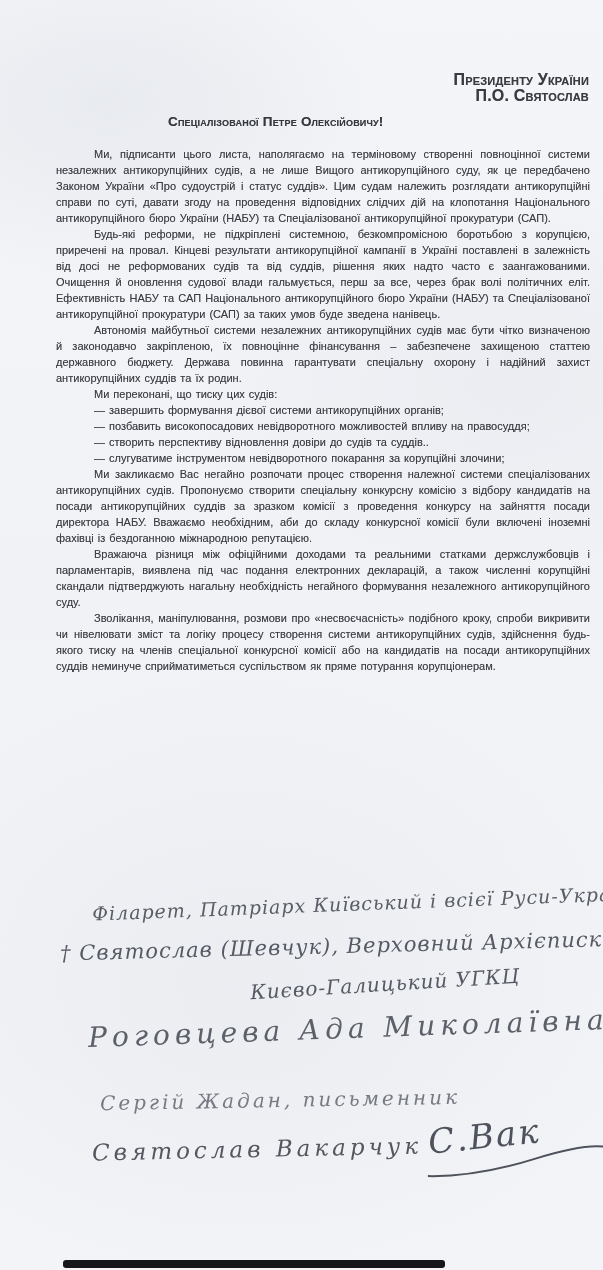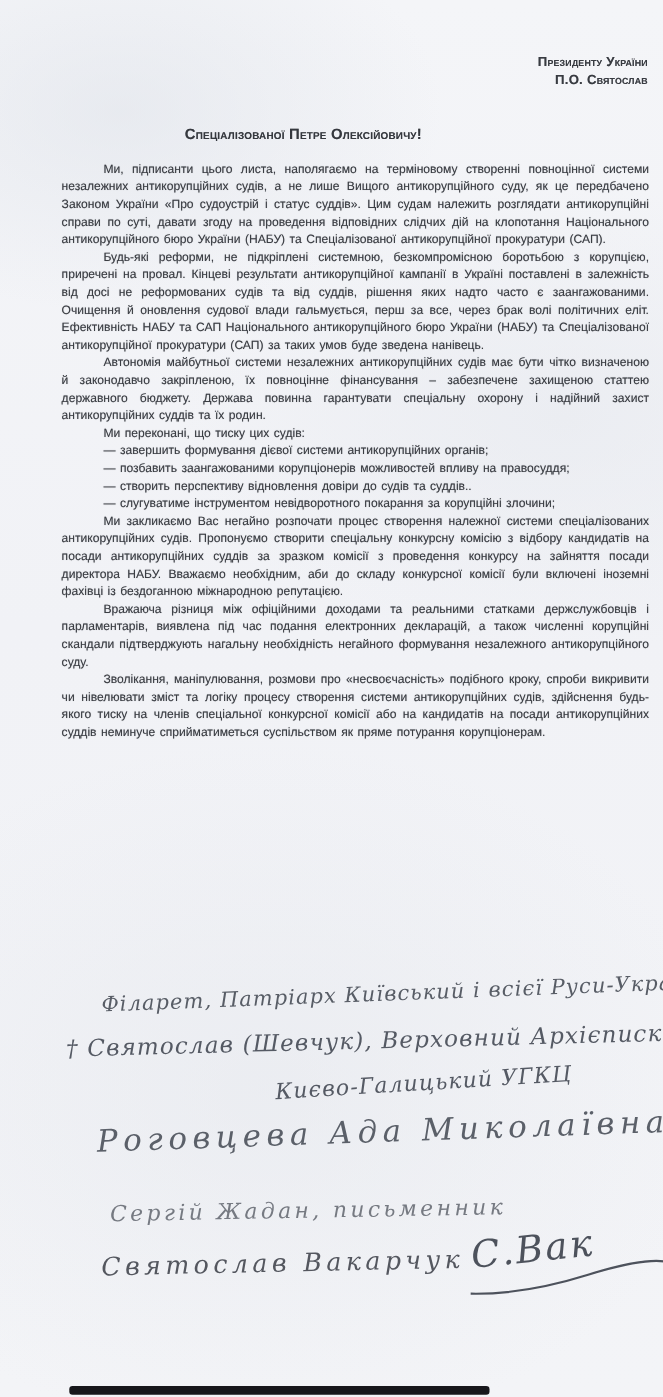--- a/index.html
+++ b/index.html
@@ -11,22 +11,22 @@
     background:
       radial-gradient(ellipse 420px 260px at 18% 8%, rgba(222,226,233,.55), rgba(222,226,233,0) 70%),
       radial-gradient(ellipse 500px 300px at 85% 30%, rgba(228,231,237,.5), rgba(228,231,237,0) 70%),
       radial-gradient(ellipse 560px 420px at 40% 78%, rgba(226,229,235,.45), rgba(226,229,235,0) 75%),
       linear-gradient(180deg,#f4f5f8 0%,#f1f2f6 45%,#f3f4f7 100%);
     font-family:"Liberation Sans", sans-serif;
     color:#3a3d43;
   }
   
   .addressee{
-    position:absolute;top:48px;right:14px;
-    text-align:right;font-weight:bold;font-size:12px;line-height:16px;
+    position:absolute;top:72px;right:14px;
+    text-align:right;font-weight:bold;font-size:16px;line-height:16px;
     font-variant:small-caps;letter-spacing:.2px;color:#383b41;
     text-shadow:0 0 .6px rgba(56,59,65,.55);
     margin-left:17px;
   }
   .salutation{
     position:absolute;top:114px;left:168px;
     font-weight:bold;font-size:13.5px;font-variant:small-caps;
     letter-spacing:.2px;color:#35383e;
     text-shadow:0 0 .6px rgba(53,56,62,.55);
   }
@@ -77,21 +77,21 @@
   </div>
 
   <div class="salutation">Спеціалізованої Петре Олексійовичу!</div>
 
   <div class="letter-body">
     <p class="para">Ми, підписанти цього листа, наполягаємо на терміновому створенні повноцінної системи незалежних антикорупційних судів, а не лише Вищого антикорупційного суду, як це передбачено Законом України «Про судоустрій і статус суддів». Цим судам належить розглядати антикорупційні справи по суті, давати згоду на проведення відповідних слідчих дій на клопотання Національного антикорупційного бюро України (НАБУ) та Спеціалізованої антикорупційної прокуратури (САП).</p>
     <p class="para">Будь-які реформи, не підкріплені системною, безкомпромісною боротьбою з корупцією, приречені на провал. Кінцеві результати антикорупційної кампанії в Україні поставлені в залежність від досі не реформованих судів та від суддів, рішення яких надто часто є заангажованими. Очищення й оновлення судової влади гальмується, перш за все, через брак волі політичних еліт. Ефективність НАБУ та САП Національного антикорупційного бюро України (НАБУ) та Спеціалізованої антикорупційної прокуратури (САП) за таких умов буде зведена нанівець.</p>
     <p class="para">Автономія майбутньої системи незалежних антикорупційних судів має бути чітко визначеною й законодавчо закріпленою, їх повноцінне фінансування – забезпечене захищеною статтею державного бюджету. Держава повинна гарантувати спеціальну охорону і надійний захист антикорупційних суддів та їх родин.</p>
     <p class="para">Ми переконані, що тиску цих судів:</p>
     <p class="para">— завершить формування дієвої системи антикорупційних органів;</p>
-    <p class="para">— позбавить заангажованими корупціонерів можливостей впливу на правосуддя;</p>
+    <p class="para">— позбавить високопосадових невідворотного можливостей впливу на правосуддя;</p>
     <p class="para">— створить перспективу відновлення довіри до судів та суддів..</p>
     <p class="para">— слугуватиме інструментом невідворотного покарання за корупційні злочини;</p>
     <p class="para">Ми закликаємо Вас негайно розпочати процес створення належної системи спеціалізованих антикорупційних судів. Пропонуємо створити спеціальну конкурсну комісію з відбору кандидатів на посади антикорупційних суддів за зразком комісії з проведення конкурсу на зайняття посади директора НАБУ. Вважаємо необхідним, аби до складу конкурсної комісії були включені іноземні фахівці із бездоганною міжнародною репутацією.</p>
     <p class="para">Вражаюча різниця між офіційними доходами та реальними статками держслужбовців і парламентарів, виявлена під час подання електронних декларацій, а також численні корупційні скандали підтверджують нагальну необхідність негайного формування незалежного антикорупційного суду.</p>
     <p class="para">Зволікання, маніпулювання, розмови про «несвоєчасність» подібного кроку, спроби викривити чи нівелювати зміст та логіку процесу створення системи антикорупційних судів, здійснення будь-якого тиску на членів спеціальної конкурсної комісії або на кандидатів на посади антикорупційних суддів неминуче сприйматиметься суспільством як пряме потурання корупціонерам.</p>
   </div>
 
   <div>
     <div class="sig sig-filaret">Філарет, Патріарх Київський і всієї Руси-України</div>
     <div class="sig sig-sviatoslav">† Святослав (Шевчук), Верховний Архієпископ</div>

